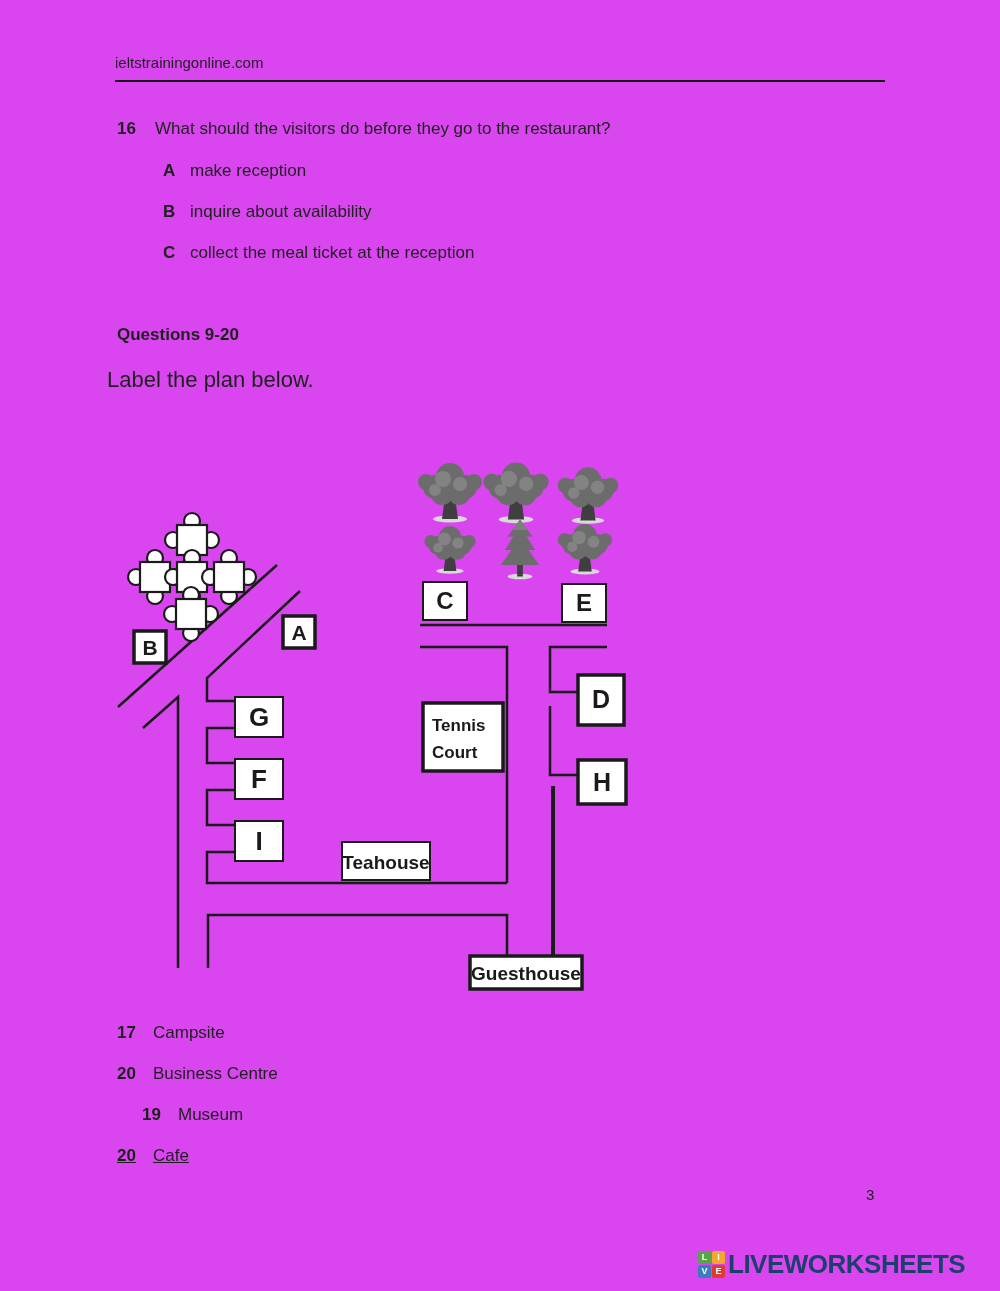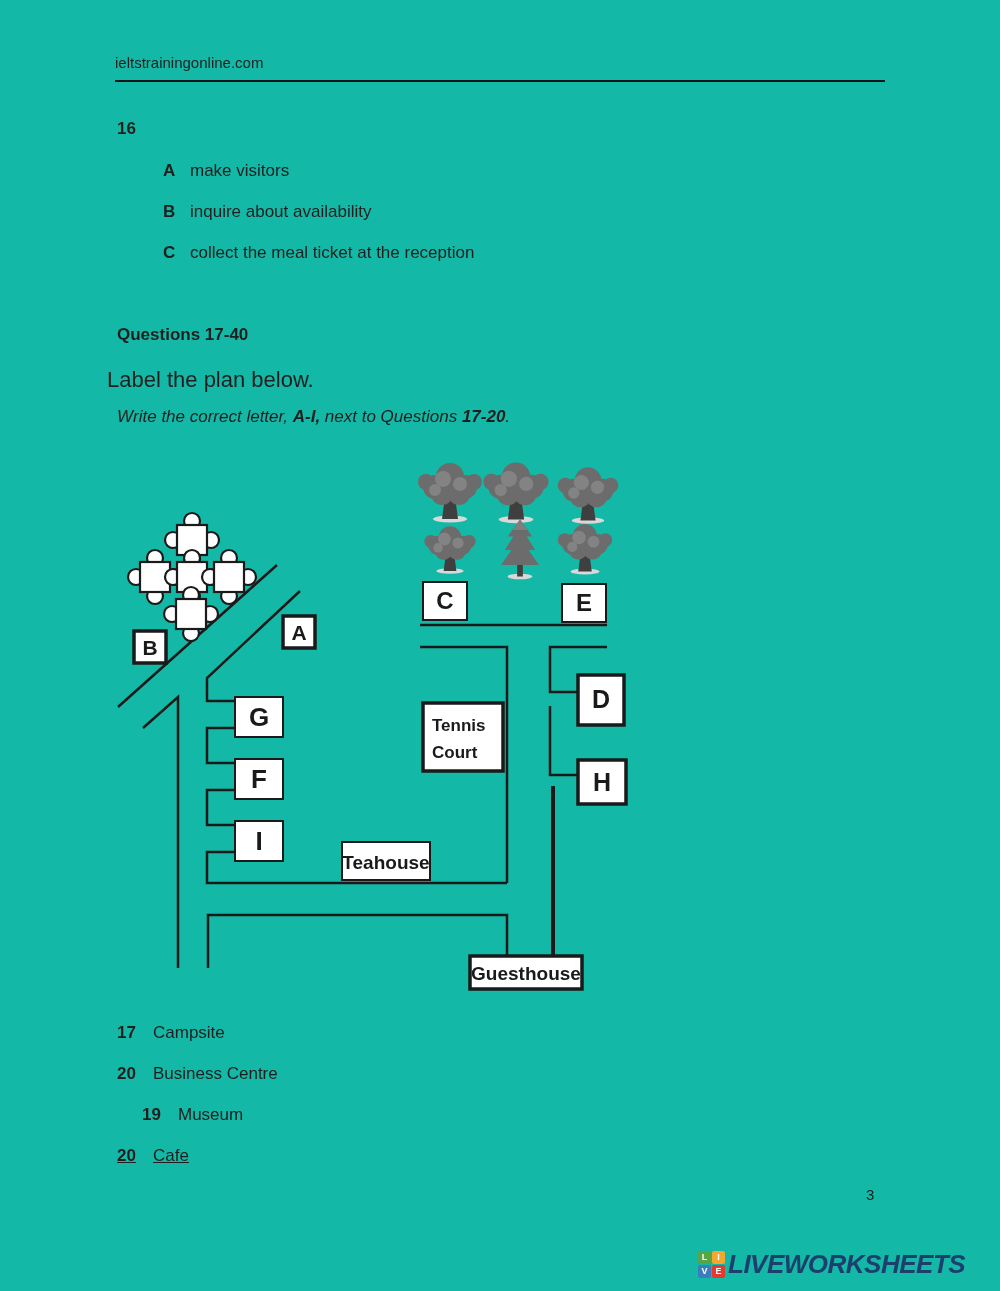--- a/index.html
+++ b/index.html
@@ -1,17 +1,17 @@
 <!DOCTYPE html>
 <html><head>
 <meta charset="utf-8">
 <style>
   html,body{margin:0;padding:0;background:#e8e8e8;}
   .page{
-    position:relative;width:1000px;height:1291px;background:#14b8a6;
+    position:relative;width:1000px;height:1291px;background:#d946ef;
     font-family:"Liberation Sans",sans-serif;color:#1f1f1f;overflow:hidden;
     margin:0 auto;
   }
   .abs{position:absolute;}
   .site{left:115px;top:54px;font-size:15px;}
   .rule{left:115px;top:80px;width:770px;height:2px;background:#161616;}
   .q16{left:117px;top:119px;font-size:17px;width:640px;display:flex;}
   .q16 .num{font-weight:700;width:38px;flex:none;}
   .opt{font-size:17px;display:flex;}
   .opt .letter{font-weight:700;width:27px;flex:none;}
@@ -39,40 +39,38 @@
 </head>
 <body>
 
 <div class="page">
 
   <div class="abs site">ieltstrainingonline.com</div>
   <div class="abs rule"></div>
 
   <div class="abs q16">
     <span class="num">16</span>
+    <span>What should the visitors do before they go to the restaurant?</span>
   </div>
 
   <div class="abs opt opt-a">
     <span class="letter">A</span>
-    <span>make visitors</span>
+    <span>make reception</span>
   </div>
   <div class="abs opt opt-b">
     <span class="letter">B</span>
     <span>inquire about availability</span>
   </div>
   <div class="abs opt opt-c">
     <span class="letter">C</span>
     <span>collect the meal ticket at the reception</span>
   </div>
 
-  <div class="abs sec-title">Questions 17-40</div>
+  <div class="abs sec-title">Questions 9-20</div>
   <div class="abs sec-sub">Label the plan below.</div>
-  <div class="abs sec-instr">
-    <span>Write the correct letter, </span><b>A-I,</b><span> next to Questions </span><b>17-20</b><span>.</span>
-  </div>
 
   <svg class="abs plan" viewBox="0 0 560 560" xmlns="http://www.w3.org/2000/svg">
     <defs>
       <g id="treeRound">
         <ellipse cx="0" cy="30" rx="17" ry="3.5" fill="#d9d9d9"></ellipse>
         <path d="M-4,0 L4,0 L8,30 L-8,30 Z" fill="#3f3f3f"></path>
         <g fill="#6c6c6c">
           <circle cx="0" cy="-12" r="14"></circle>
             <circle cx="-15" cy="-2" r="12"></circle>
           <circle cx="15" cy="-2" r="12"></circle>
@@ -187,16 +185,16 @@
 
   <div class="abs pagenum">3</div>
 
   <div class="abs logo">
     <div class="tiles">
       <div class="tile" style="background-color: rgb(86, 165, 70);">L</div>
       <div class="tile" style="background-color: rgb(242, 167, 46);">I</div>
       <div class="tile" style="background-color: rgb(58, 125, 191);">V</div>
       <div class="tile" style="background-color: rgb(224, 58, 49);">E</div>
     </div>
-    <div class="logo-text" style="color: rgb(29, 63, 110); font-style: italic;">LIVEWORKSHEETS</div>
+    <div class="logo-text" style="color: rgb(29, 63, 110);">LIVEWORKSHEETS</div>
   </div>
 
 </div>
 
 </body></html>

